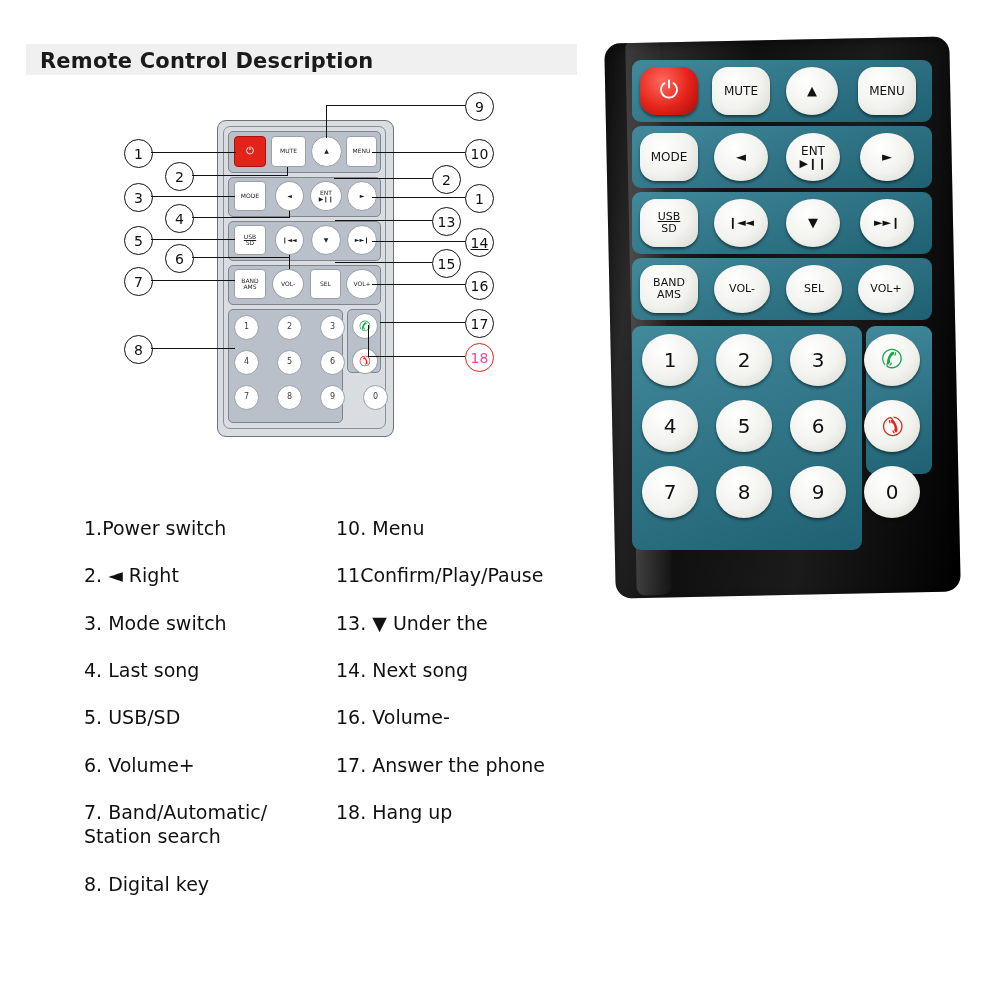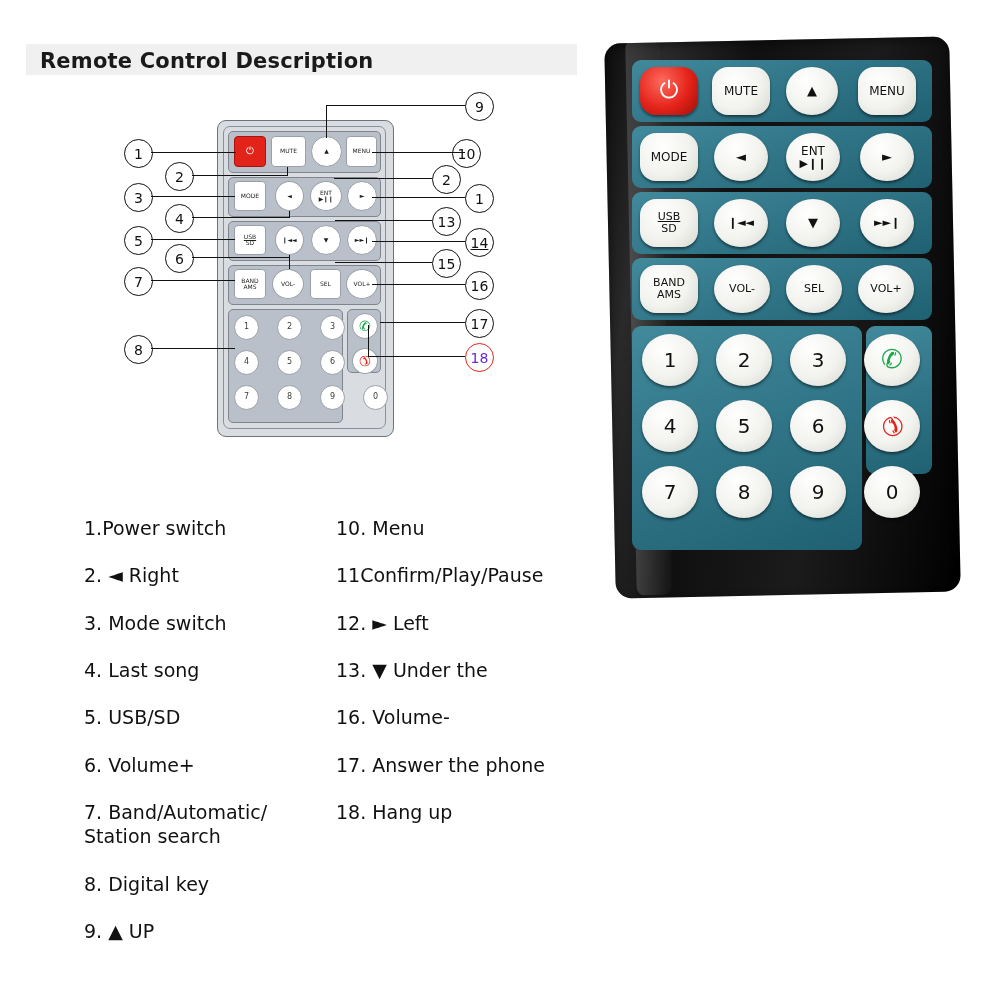--- a/index.html
+++ b/index.html
@@ -102,21 +102,21 @@
     border: 1.6px solid #111;
     border-radius: 50%;
     display: flex;
     align-items: center;
     justify-content: center;
     font-size: 14px;
     color: #111;
     background: #fff;
     font-family: "DejaVu Sans", sans-serif;
   }
-  .callout.red { border-color: #e2231a; color: #6d28d9; }
+  .callout.red { border-color: #e2231a; color: #ec4899; }
   .lead {
     position: absolute;
     background: #111;
   }
   .lead.h { height: 1.3px; }
   .lead.v { width: 1.3px; }
 
   
   .legend {
     position: absolute;
@@ -256,21 +256,21 @@
   <div class="callout" style="left:4px;top:54px;">1</div>
   <div class="callout" style="left:45px;top:77px;">2</div>
   <div class="callout" style="left:4px;top:98px;">3</div>
   <div class="callout" style="left:45px;top:119px;">4</div>
   <div class="callout" style="left:4px;top:141px;">5</div>
   <div class="callout" style="left:45px;top:159px;">6</div>
   <div class="callout" style="left:4px;top:182px;">7</div>
   <div class="callout" style="left:4px;top:250px;">8</div>
 
   <div class="callout" style="left:345px;top:7px;">9</div>
-  <div class="callout" style="left:332px;top:54px;">10</div>
+  <div class="callout" style="left:345px;top:54px;">10</div>
   <div class="callout" style="left:312px;top:80px;">2</div>
   <div class="callout" style="left:345px;top:99px;">1</div>
   <div class="callout" style="left:312px;top:122px;">13</div>
   <div class="callout" style="left:345px;top:143px;text-decoration:underline;">14</div>
   <div class="callout" style="left:312px;top:164px;">15</div>
   <div class="callout" style="left:345px;top:186px;">16</div>
   <div class="callout" style="left:345px;top:224px;">17</div>
   <div class="callout red" style="left:345px;top:258px;">18</div>
 
   <div class="lead h" style="left:31px;top:67px;width:85px;"></div>
@@ -303,28 +303,27 @@
 <div class="legend" id="legend-left">
   <div class="legend-item">1.Power switch</div>
   <div class="legend-item">2. ◄ Right</div>
   <div class="legend-item">3. Mode switch</div>
   <div class="legend-item">4. Last song</div>
   <div class="legend-item">5. USB/SD</div>
   <div class="legend-item">6. Volume+</div>
   <div class="legend-item">7. Band/Automatic/
     Station search</div>
   <div class="legend-item">8. Digital key</div>
-  <div class="legend-item">9. ▲ UP</div>
 </div>
 
 <div class="legend" id="legend-right">
   <div class="legend-item">10. Menu</div>
   <div class="legend-item">11Confirm/Play/Pause</div>
-  <div class="legend-item">12. ►  Left</div>
   <div class="legend-item">13. ▼   Under the</div>
+  <div class="legend-item">14. Next song</div>
   <div class="legend-item">16. Volume-</div>
   <div class="legend-item">17. Answer the phone</div>
   <div class="legend-item">18. Hang up</div>
 </div>
 
 <div id="photo">
   <div id="photo-body"></div>
   <div id="photo-shine"></div>
 
   <div class="pgrp" style="left:22px;top:20px;width:300px;height:62px;"></div>

